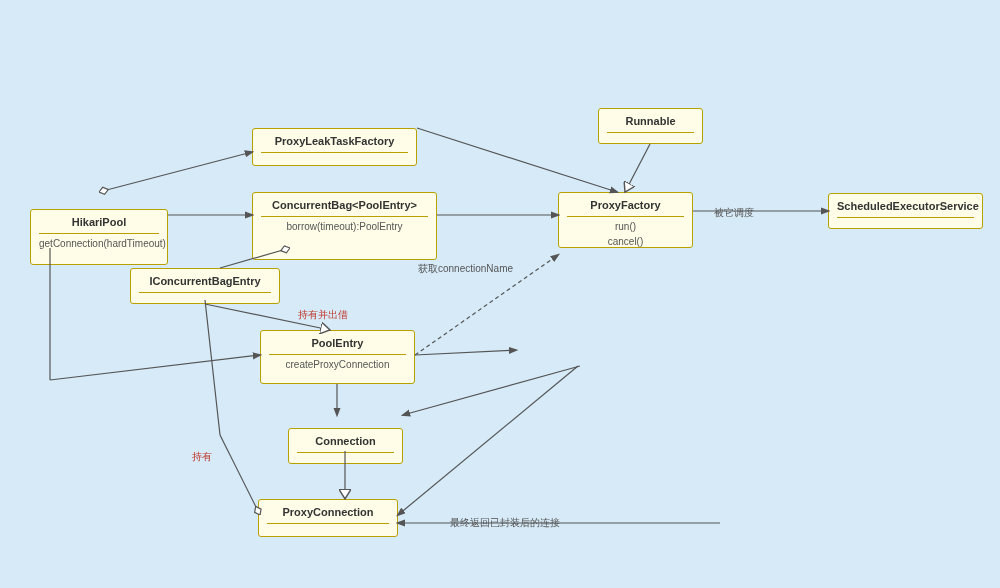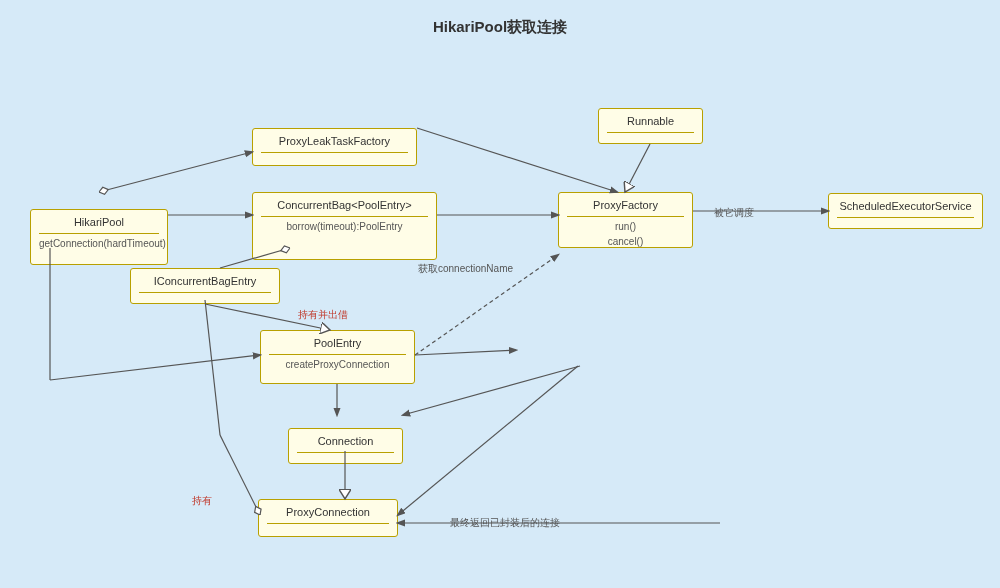--- a/index.html
+++ b/index.html
@@ -32,21 +32,21 @@
       background: #fffde7;
       border: 1px solid #b8a000;
       border-radius: 3px;
       text-align: center;
       padding: 4px 8px;
       font-size: 11px;
       color: #333;
       line-height: 1.5;
     }
     .uml-box .box-title {
-      font-weight: normal;
+      font-weight: bold;
       border-bottom: 1px solid #b8a000;
       margin-bottom: 2px;
       padding-bottom: 2px;
     }
     .uml-box .box-method {
       font-size: 10px;
       color: #555;
     }
     svg.arrows {
       position: absolute;
@@ -62,21 +62,20 @@
       color: #555;
     }
     .label-text.red {
       color: #c0392b;
     }
   </style>
 </head>
 <body>
 
 <div class="diagram-container">
-  <div class="diagram-title">HikariPool获取连接</div>
 
   <div class="uml-box" style="left:30px; top:192px; width:138px; height:56px;margin-top:17px;">
     <div class="box-title">HikariPool</div>
     <div class="box-method">getConnection(hardTimeout)</div>
   </div>
 
   <div class="uml-box" style="left:252px; top:128px; width:165px; height:38px;">
     <div class="box-title">ProxyLeakTaskFactory</div>
   </div>
 
@@ -113,21 +112,21 @@
     <div class="box-title">Connection</div>
   </div>
 
   <div class="uml-box" style="left:258px; top:499px; width:140px; height:38px;">
     <div class="box-title">ProxyConnection</div>
   </div>
 
   <div class="label-text red" style="left:298px; top:308px;">持有并出借</div>
   <div class="label-text" style="left:418px; top:262px;">获取connectionName</div>
   <div class="label-text" style="left:714px; top:206px;">被它调度</div>
-  <div class="label-text red" style="left:192px; top:494px;">持有</div>
+  <div class="label-text red" style="left:192px; top:450px;">持有</div>
   <div class="label-text" style="left:450px; top:516px;">最终返回已封装后的连接</div>
 
   <svg class="arrows">
     <defs>
 
       <marker id="arrowSolid" markerWidth="8" markerHeight="8" refX="6" refY="3" orient="auto">
         <path d="M0,0 L0,6 L8,3 z" fill="#555"></path>
       </marker>
 
       <marker id="arrowOpen" markerWidth="10" markerHeight="10" refX="8" refY="4" orient="auto">

